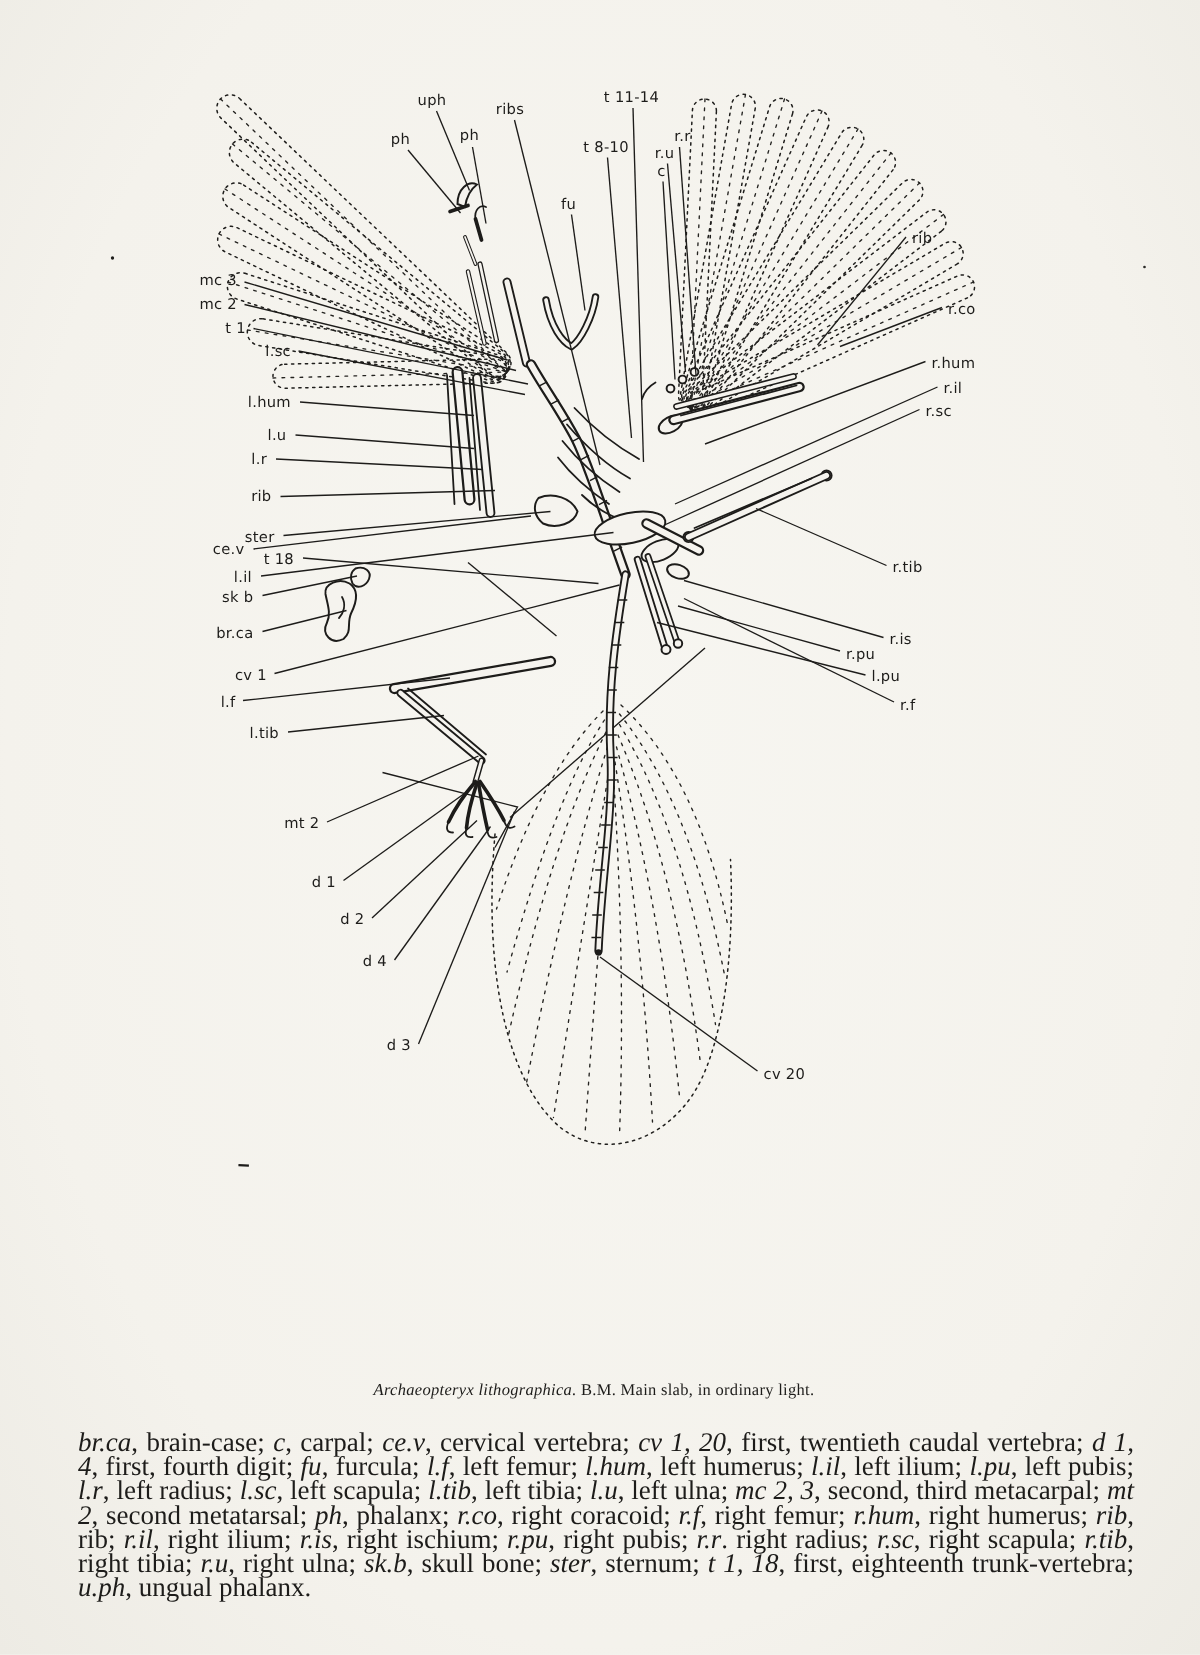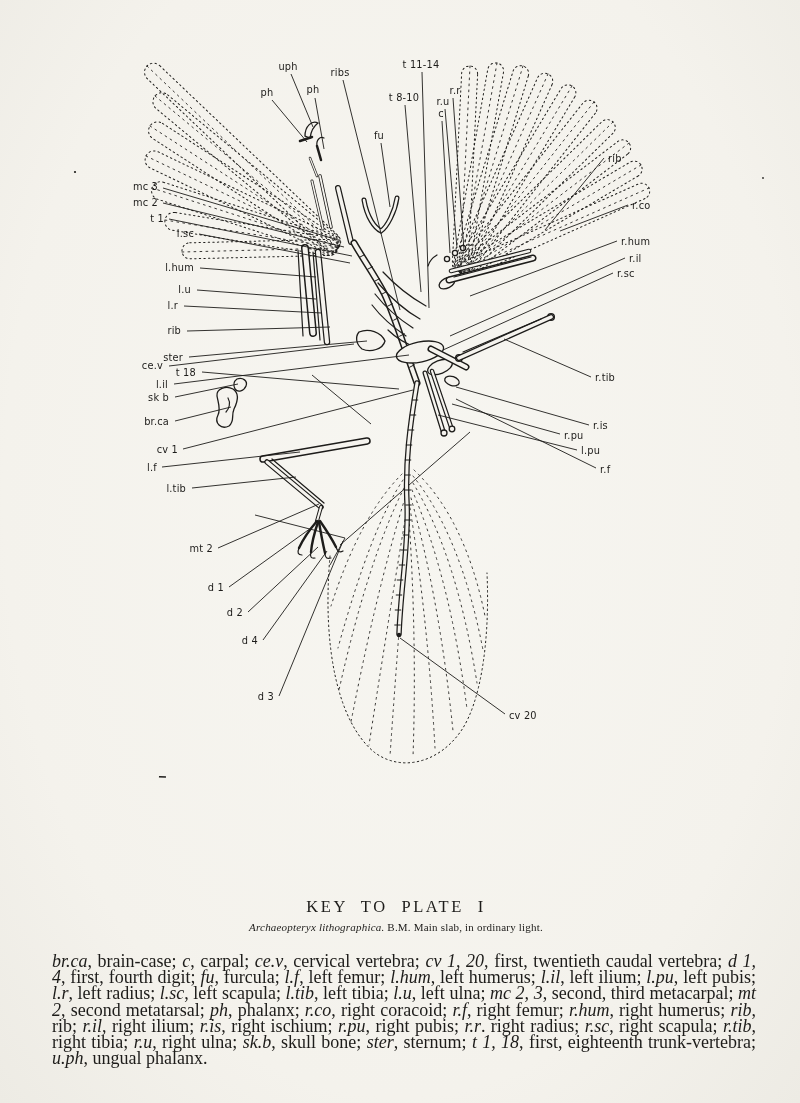--- a/index.html
+++ b/index.html
@@ -317,19 +317,18 @@
         <text x="617" y="277" text-anchor="start">r.sc</text>
         <text x="595" y="381" text-anchor="start">r.tib</text>
         <text x="593" y="429" text-anchor="start">r.is</text>
         <text x="564" y="439" text-anchor="start">r.pu</text>
         <text x="581" y="454" text-anchor="start">l.pu</text>
         <text x="600" y="473" text-anchor="start">r.f</text>
         <text x="509" y="719" text-anchor="start">cv 20</text>
       </g>
   </svg>
 
-  <div class="plate-title">KEY TO PLATE I</div>
 
   <div class="plate-subtitle"><i>Archaeopteryx lithographica.</i><span> B.M. Main slab, in ordinary light.</span></div>
 
   <p class="key-text" id="key-paragraph"><i>br.ca</i>, brain-case; <i>c</i>, carpal; <i>ce.v</i>, cervical vertebra; <i>cv 1, 20</i>, first, twentieth caudal vertebra; <i>d 1, 4</i>, first, fourth digit; <i>fu</i>, furcula; <i>l.f</i>, left femur; <i>l.hum</i>, left humerus; <i>l.il</i>, left ilium; <i>l.pu</i>, left pubis; <i>l.r</i>, left radius; <i>l.sc</i>, left scapula; <i>l.tib</i>, left tibia; <i>l.u</i>, left ulna; <i>mc 2, 3</i>, second, third metacarpal; <i>mt 2</i>, second metatarsal; <i>ph</i>, phalanx; <i>r.co</i>, right coracoid; <i>r.f</i>, right femur; <i>r.hum</i>, right humerus; <i>rib</i>, rib; <i>r.il</i>, right ilium; <i>r.is</i>, right ischium; <i>r.pu</i>, right pubis; <i>r.r</i>. right radius; <i>r.sc</i>, right scapula; <i>r.tib</i>, right tibia; <i>r.u</i>, right ulna; <i>sk.b</i>, skull bone; <i>ster</i>, sternum; <i>t 1, 18</i>, first, eighteenth trunk-vertebra; <i>u.ph</i>, ungual phalanx.</p>
 
 </div>
 
 </body></html>

